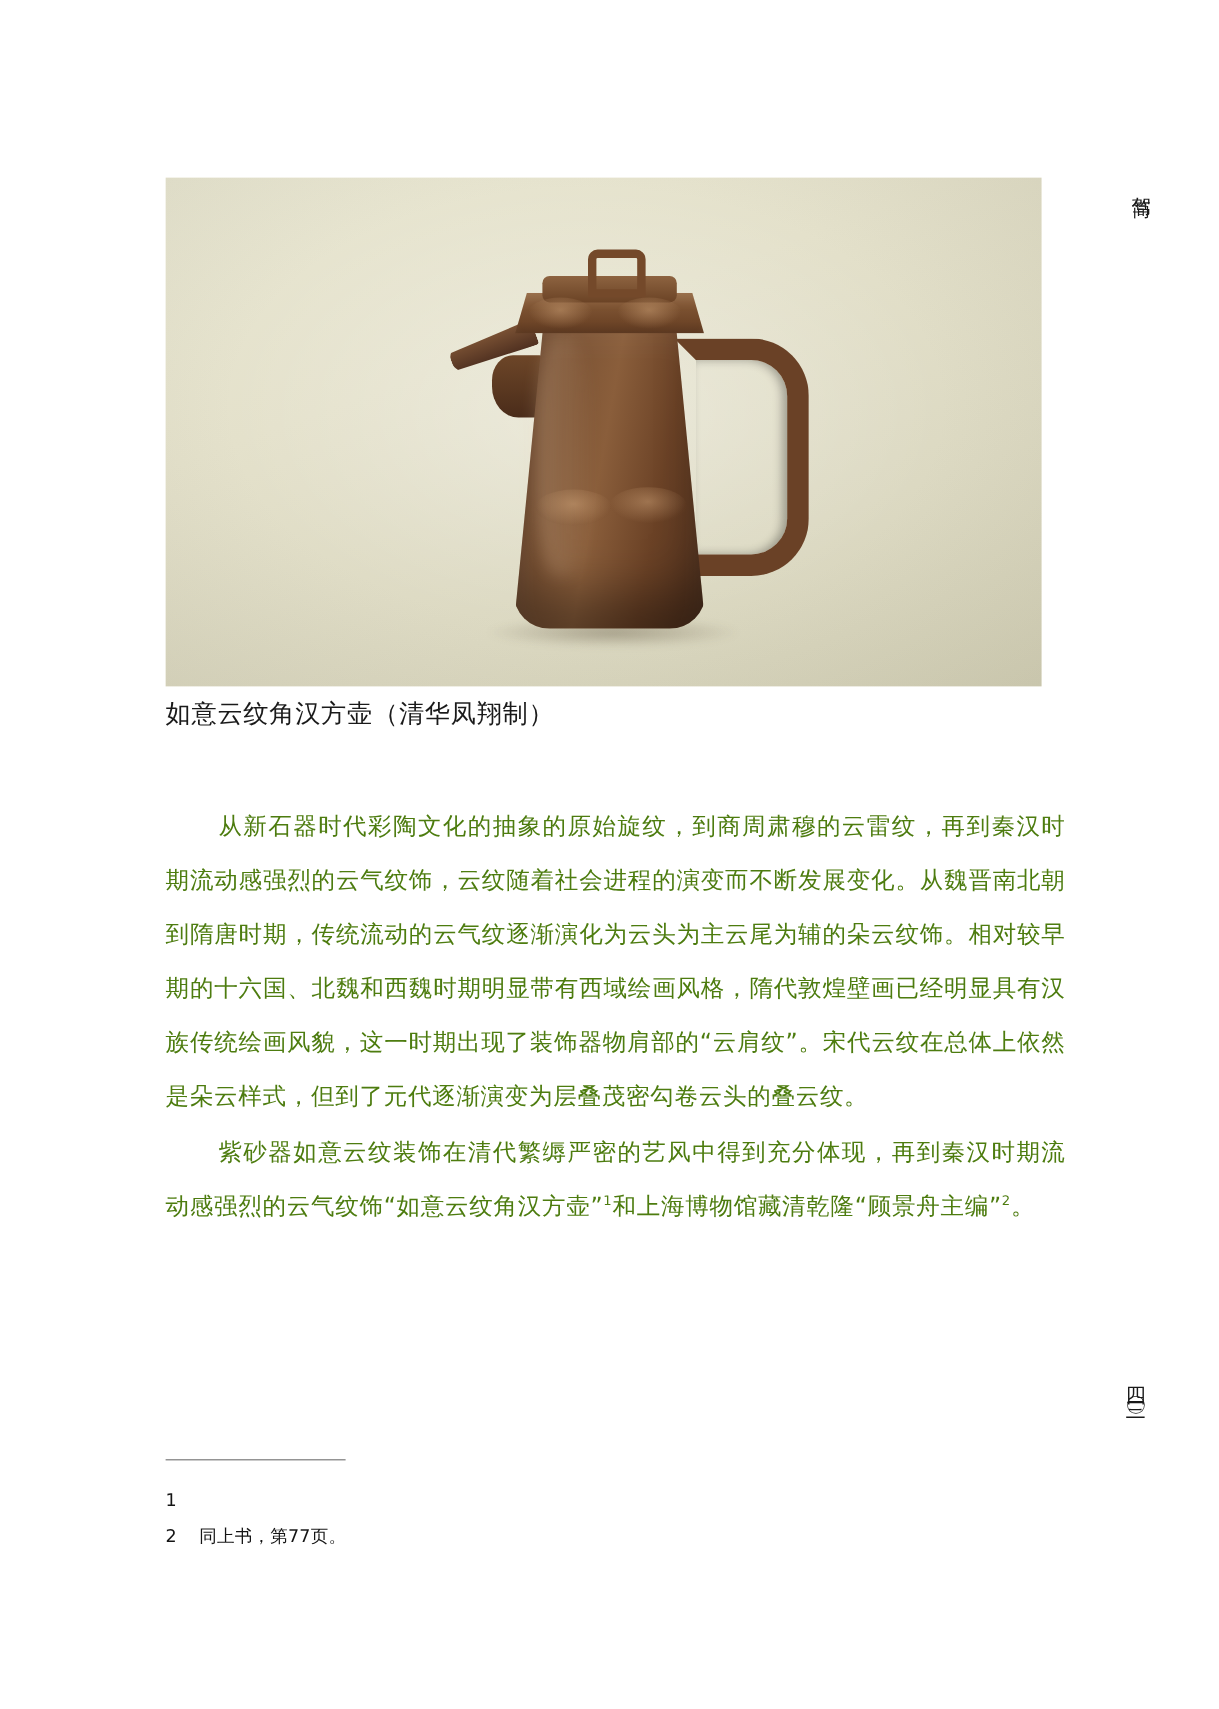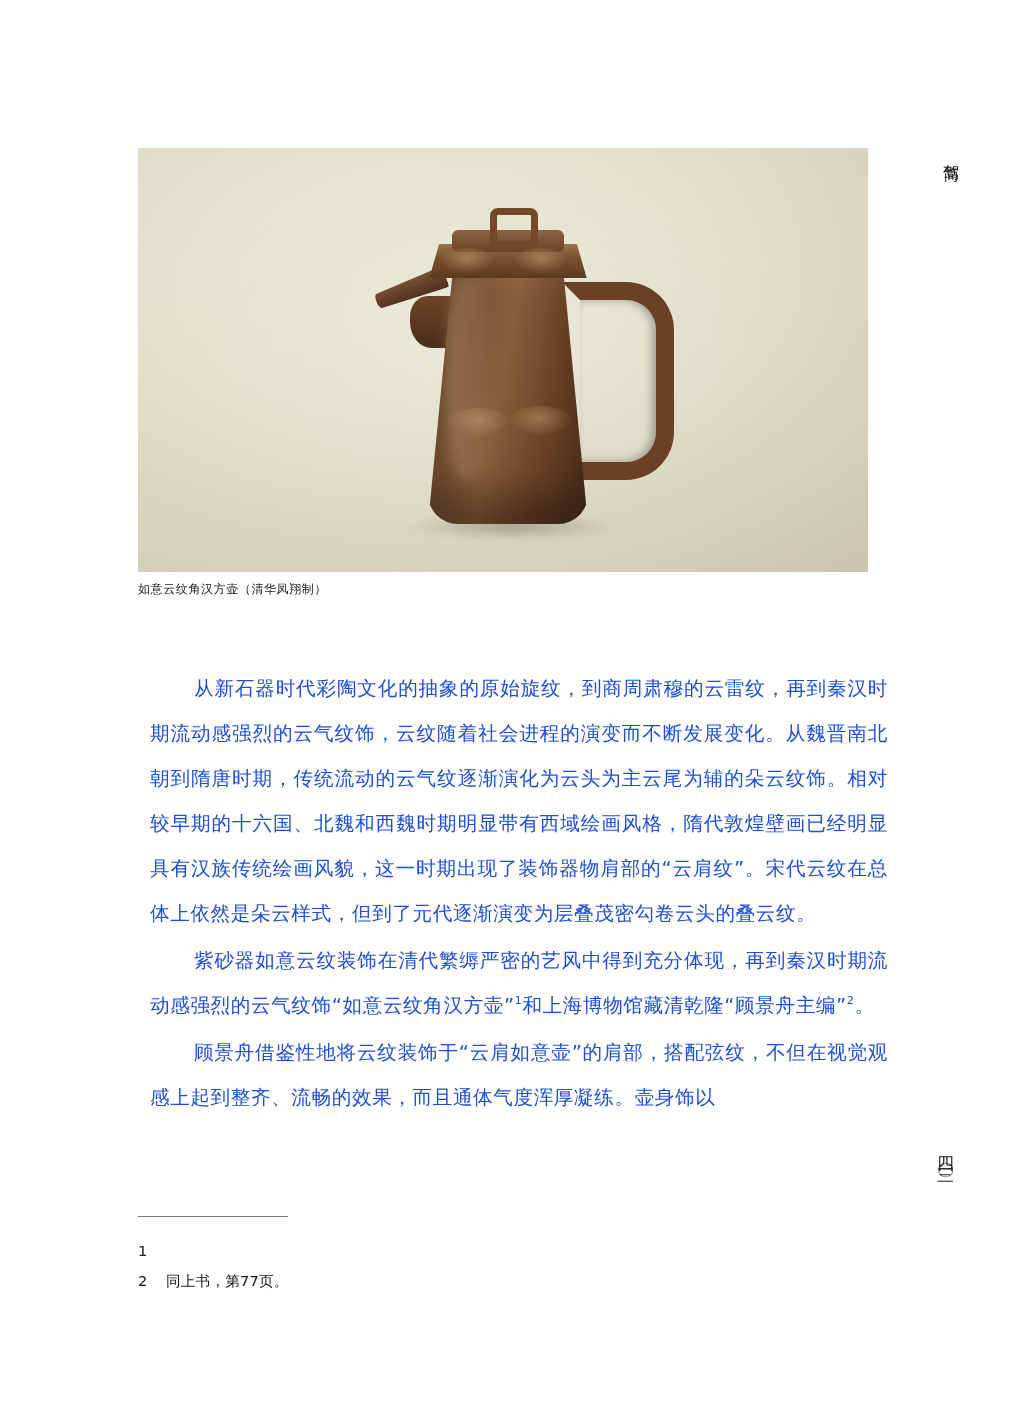--- a/index.html
+++ b/index.html
@@ -148,21 +148,21 @@
     width: 214px;
     height: 26px;
     background: radial-gradient(ellipse at 50% 50%, rgba(70,56,36,0.35), rgba(70,56,36,0) 70%);
     filter: blur(3px);
   }
 
   .fig-caption {
     position: absolute;
     left: 138px;
     top: 581px;
-    font-size: 12px;
+    font-size: 21px;
     letter-spacing: 0.6px;
     color: #1a1a1a;
     font-family: "DejaVu Sans", "Liberation Sans", sans-serif;
     text-align: center;
   }
 
   
   .side-vert {
     position: absolute;
     left: 936px;
@@ -190,29 +190,29 @@
   }
 
   
   .body-text {
     position: absolute;
     left: 138px;
     top: 666px;
     width: 750px;
   }
   .body-text p {
-    margin: 0 0 2px 12px;
+    margin: 0 0 2px 0;
     font-size: 19.6px;
     line-height: 45px;
     text-indent: 44px;
     text-align: justify;
     text-justify: inter-character;
     letter-spacing: 0.6px;
     font-family: "DejaVu Sans", "Liberation Sans", sans-serif;
-    color: #1d4ed8;
+    color: #4d7c0f;
   }
   .body-text p sup {
     font-size: 11px;
     vertical-align: super;
     line-height: 0;
   }
 
   
   .footnote-rule {
     position: absolute;
@@ -270,21 +270,20 @@
 
   <div class="fig-caption">如意云纹角汉方壶（清华凤翔制）</div>
 
   <div class="side-vert">驾简</div>
 
   <div class="page-number-vert">四〇三</div>
 
   <div class="body-text">
     <p>从新石器时代彩陶文化的抽象的原始旋纹，到商周肃穆的云雷纹，再到秦汉时期流动感强烈的云气纹饰，云纹随着社会进程的演变而不断发展变化。从魏晋南北朝到隋唐时期，传统流动的云气纹逐渐演化为云头为主云尾为辅的朵云纹饰。相对较早期的十六国、北魏和西魏时期明显带有西域绘画风格，隋代敦煌壁画已经明显具有汉族传统绘画风貌，这一时期出现了装饰器物肩部的“云肩纹”。宋代云纹在总体上依然是朵云样式，但到了元代逐渐演变为层叠茂密勾卷云头的叠云纹。</p>
     <p><span>紫砂器如意云纹装饰在清代繁缛严密的艺风中得到充分体现，再到秦汉时期流动感强烈的云气纹饰“如意云纹角汉方壶”</span><sup>1</sup><span>和上海博物馆藏清乾隆“顾景舟主编”</span><sup>2</sup><span>。</span></p>
-    <p>顾景舟借鉴性地将云纹装饰于“云肩如意壶”的肩部，搭配弦纹，不但在视觉观感上起到整齐、流畅的效果，而且通体气度浑厚凝练。壶身饰以</p>
   </div>
 
   <div class="footnote-rule"></div>
   <div class="footnotes">
     <div class="fn">
       <span class="fn-num">1</span>
     </div>
     <div class="fn">
       <span class="fn-num">2</span>
       <span class="fn-text">同上书，第77页。</span>

